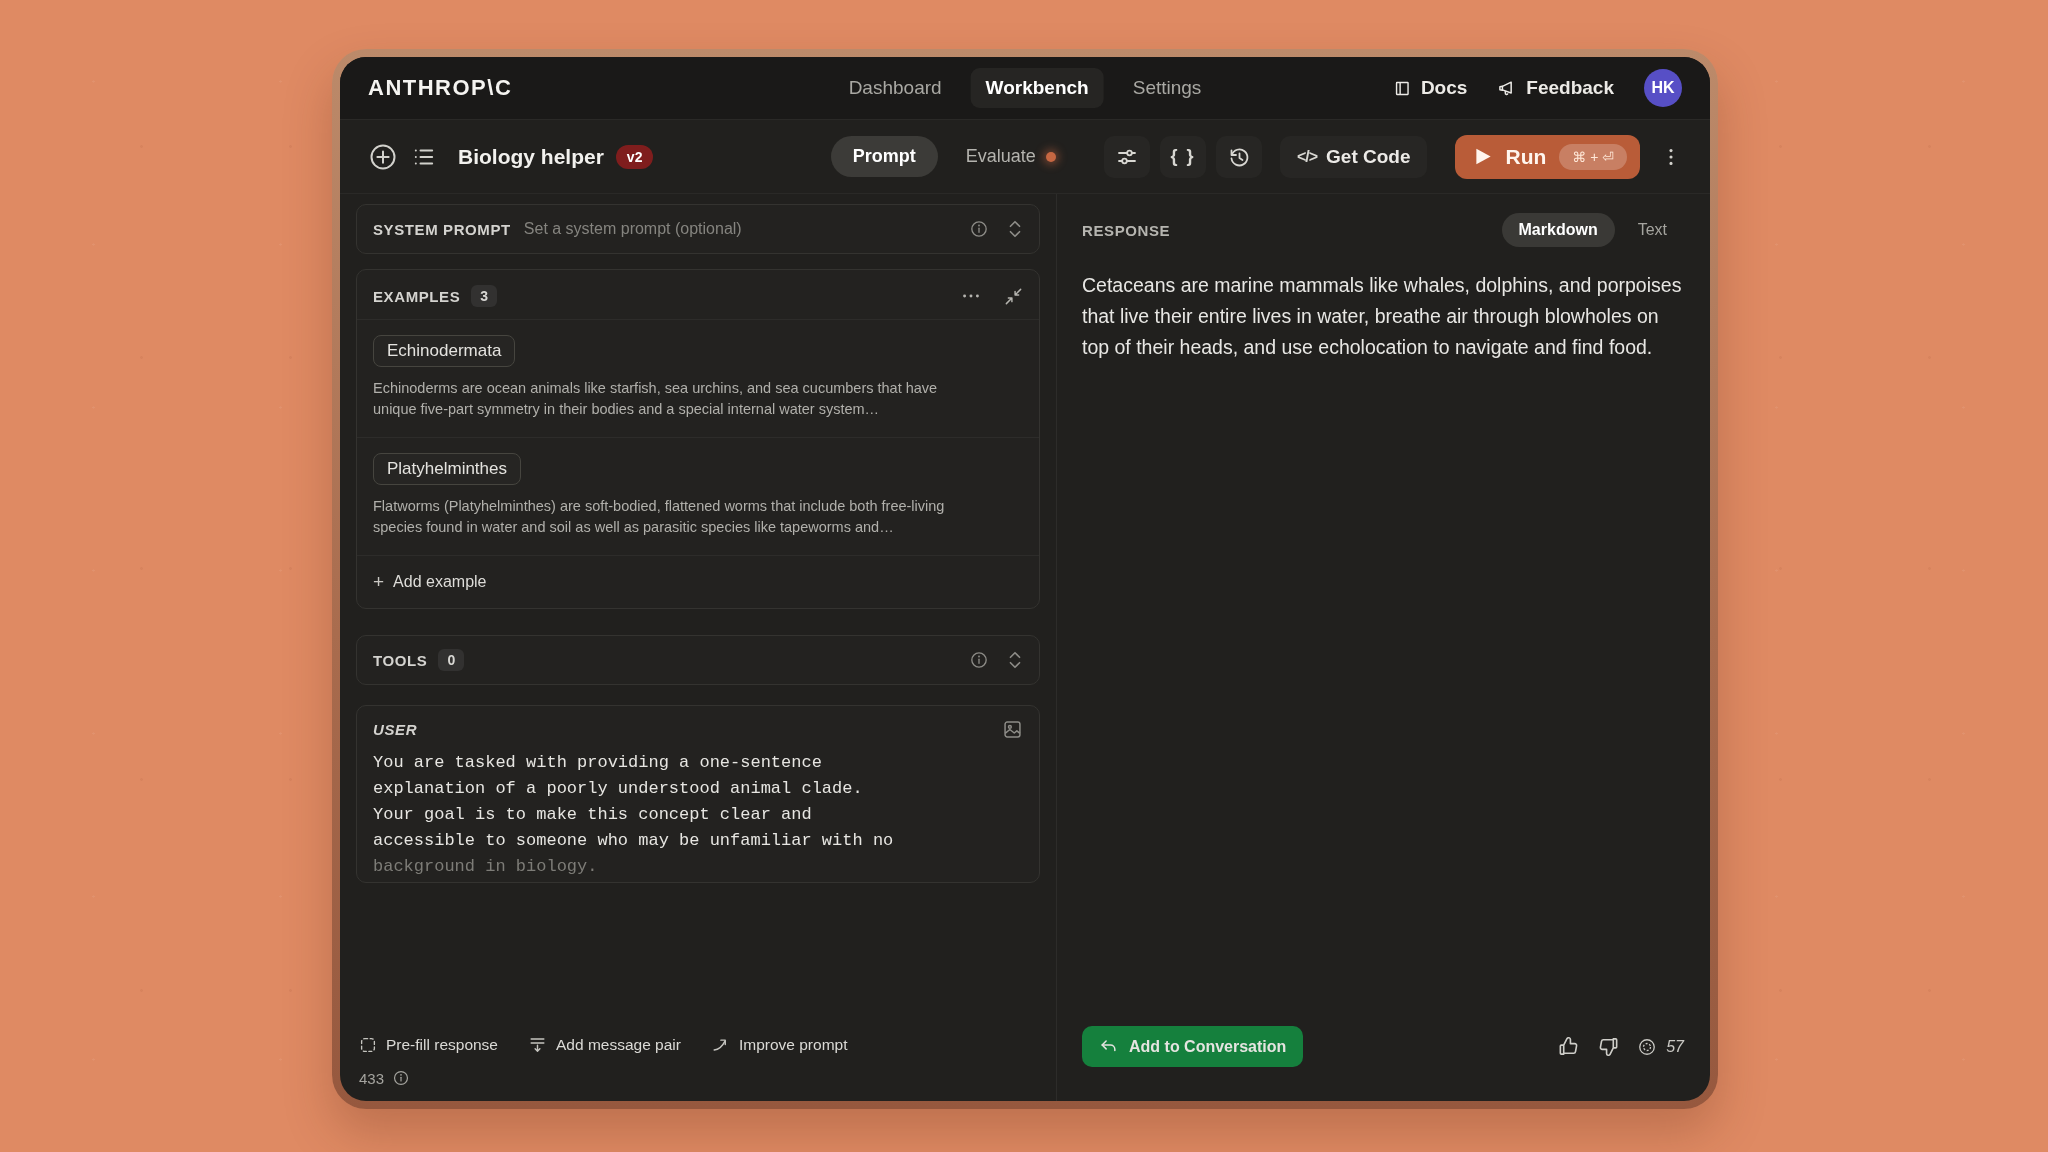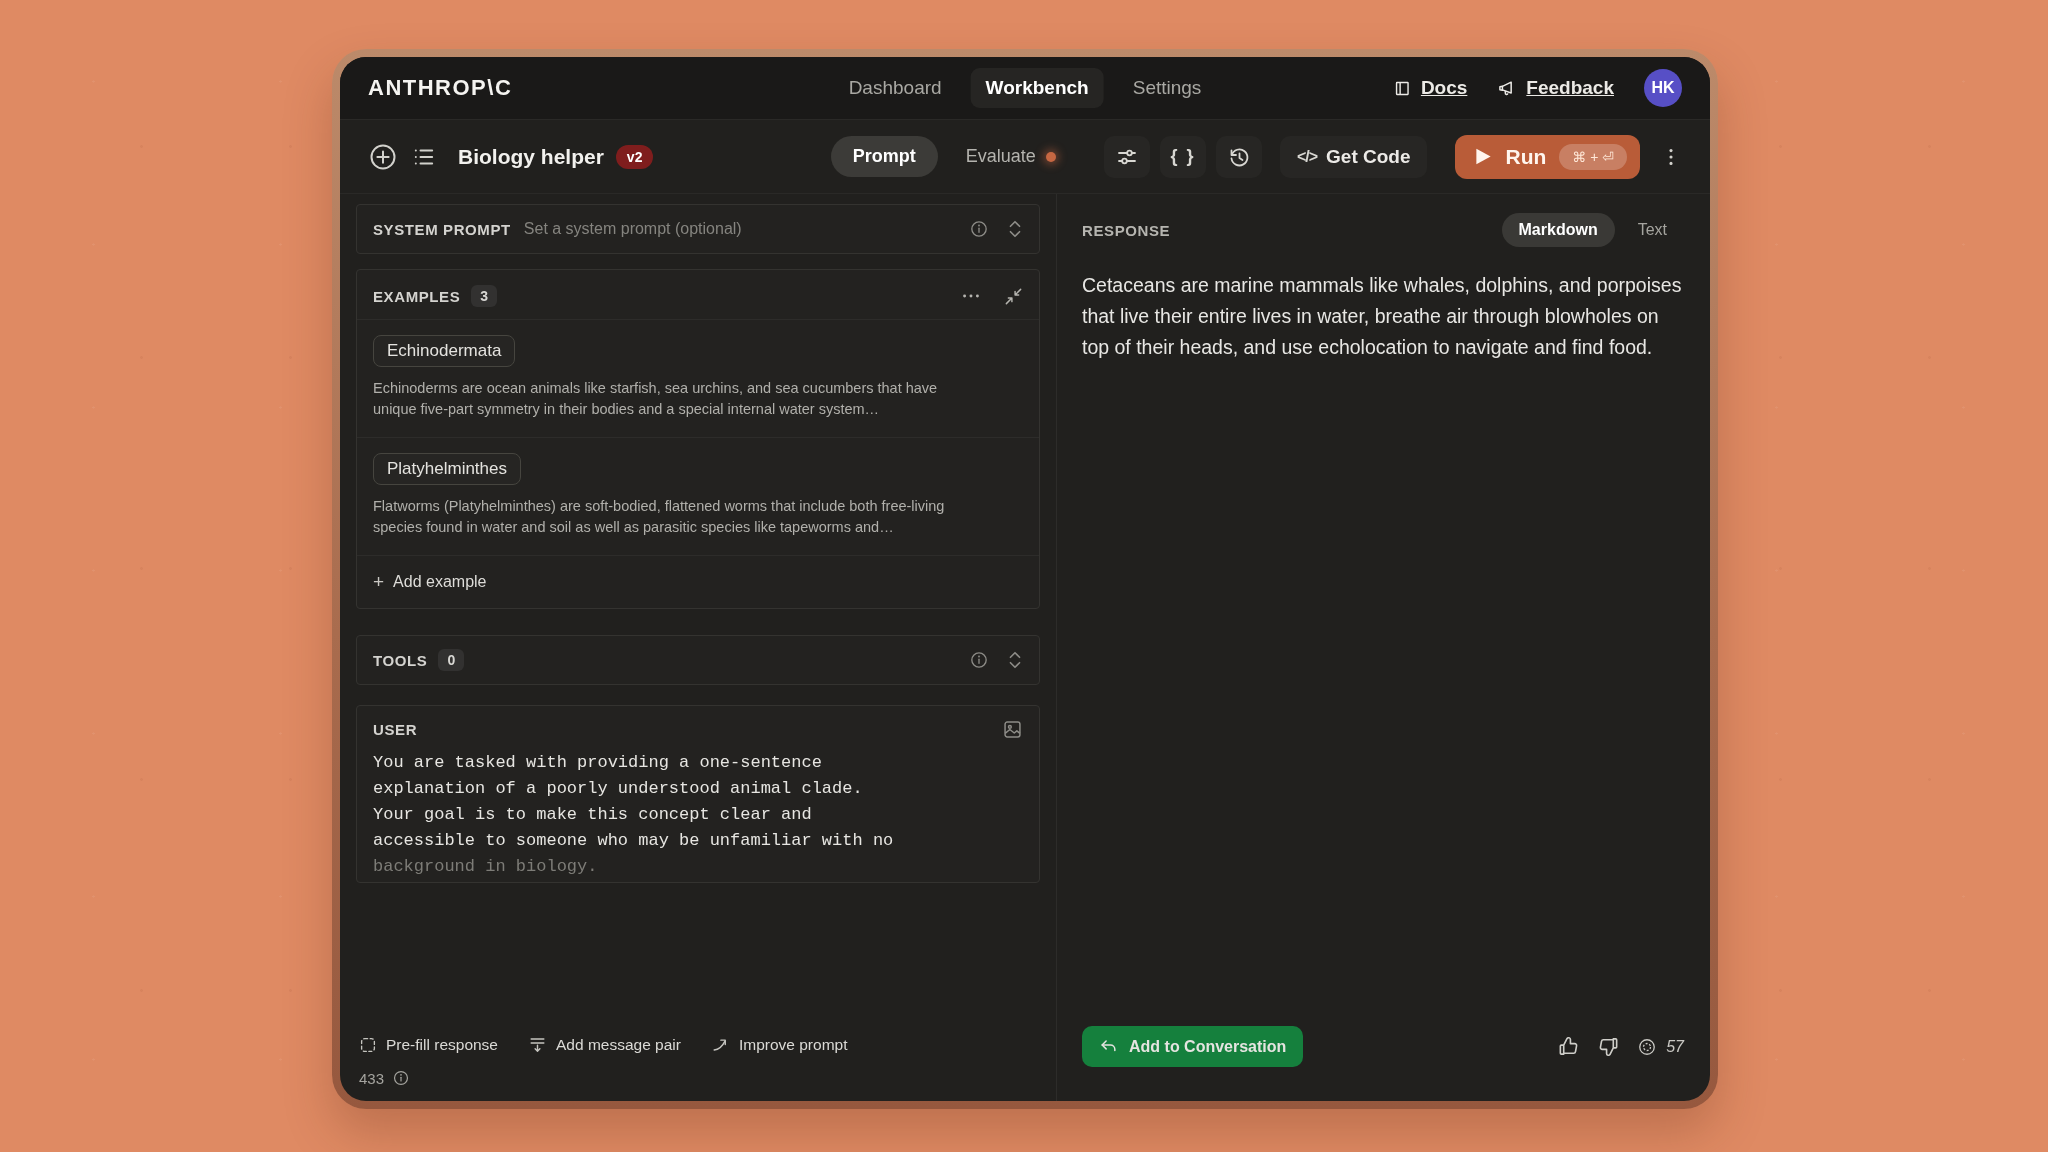--- a/index.html
+++ b/index.html
@@ -30,21 +30,21 @@
     display:flex; align-items:center; padding:0 28px; position:relative;
   }
   .logo { font-size:22px; font-weight:700; letter-spacing:1.5px; color:#f5f4f1; }
   .nav-center {
     position:absolute; left:50%; transform:translateX(-50%);
     display:flex; align-items:center; gap:14px;
   }
   .nav-link { font-size:19px; color:#a9a8a3; padding:9px 15px; border-radius:9px; cursor:pointer; }
   .nav-link.active { color:#ffffff; font-weight:700; background:#262523; }
   .nav-right { margin-left:auto; display:flex; align-items:center; gap:30px; }
-  .nav-util { display:flex; align-items:center; gap:9px; font-size:19px; font-weight:600; color:#eceae6; cursor:pointer;text-decoration:underline; }
+  .nav-util { display:flex; align-items:center; gap:9px; font-size:19px; font-weight:600; color:#eceae6; cursor:pointer; }
   .avatar {
     width:38px; height:38px; border-radius:50%; background:#574fc6; color:#fff;
     font-size:16px; font-weight:700; display:flex; align-items:center; justify-content:center;
   }
   
   .toolbar {
     height:74px; flex:0 0 74px; display:flex; align-items:center; padding:0 22px;
     border-bottom:1px solid #2a2927; background:#21201e;
   }
   .icon-btn { background:none; border:none; color:#d2d1cc; cursor:pointer; display:flex; align-items:center; justify-content:center; padding:6px; border-radius:9px; }
@@ -65,39 +65,39 @@
   .run-btn {
     margin-left:28px; background:#b95c38; border:none; border-radius:12px; padding:9px 13px 9px 20px;
     display:flex; align-items:center; gap:13px; cursor:pointer; font-family:inherit;
   }
   .run-label { color:#fff6ee; font-size:21px; font-weight:700; }
   .run-kbd { background:rgba(255,255,255,0.22); border-radius:999px; padding:5px 13px; font-size:14px; color:#ffe8d8; }
   .kebab { margin-left:14px; }
   
   .content { flex:1; display:flex; min-height:0; }
   .pane-left { width:717px; flex:0 0 717px; border-right:1px solid #2d2c2a; display:flex; flex-direction:column; padding:10px 16px 14px; min-height:0; }
-  .card { background:#232220; border:1px solid #343330; border-radius:4px; }
+  .card { background:#232220; border:1px solid #343330; border-radius:10px; }
   .bar-card { height:50px; display:flex; align-items:center; padding:0 16px; }
   .sec-label { font-size:15px; font-weight:700; letter-spacing:0.6px; color:#d4d3cf; }
   .placeholder { font-size:16px; color:#85847f; margin-left:13px; }
   .bar-right { margin-left:auto; display:flex; align-items:center; gap:18px; color:#8d8c87; }
   .count-badge { background:#323130; border-radius:6px; padding:3px 9px; font-size:14px; color:#d8d7d3; margin-left:11px; font-weight:600; }
   
   .examples { margin-top:15px; display:flex; flex-direction:column; }
   .ex-header { display:flex; align-items:center; padding:15px 16px 12px; }
   .ex-header-right { margin-left:auto; display:flex; align-items:center; gap:22px; color:#b5b4af; }
   .ex-item { padding:15px 16px 17px; border-top:1px solid #2d2c2a; cursor:pointer; }
   .ex-tag { display:inline-block; border:1px solid #46453f; background:#262523; border-radius:8px; padding:5px 13px; font-size:17px; color:#e4e3df; }
   .ex-text { margin-top:11px; font-size:14.5px; line-height:1.45; color:#b1b0ab; max-width:584px; }
   .add-example { display:flex; align-items:center; gap:9px; padding:16px 16px 17px; border-top:1px solid #2d2c2a; font-size:16px; color:#deddd9; cursor:pointer; }
   .plus-glyph { font-size:19px; color:#c9c8c3; line-height:1; }
   .tools { margin-top:26px; }
   
   .user-card { margin-top:20px; height:178px; padding:13px 16px 0; overflow:hidden; position:relative; }
-  .user-head { display:flex; align-items:center; }
+  .user-head { display:flex; align-items:center;font-style:italic; }
   .mono-text {
     margin-top:10px; font-family:"Liberation Mono","DejaVu Sans Mono",monospace;
     font-size:17px; line-height:26px; color:#e7e6e2; white-space:pre-wrap;
   }
   .mono-faded { color:#7d7c77; }
   .actions-row { margin-top:auto; display:flex; align-items:center; gap:30px; padding:16px 3px 0; }
   .action { display:flex; align-items:center; gap:9px; font-size:15.5px; color:#dbdad6; cursor:pointer; }
   .action svg { color:#c6c5c0; }
   .token-row { display:flex; align-items:center; gap:8px; margin-top:15px; padding:0 3px 0; color:#a5a49f; font-size:15px; }
   

